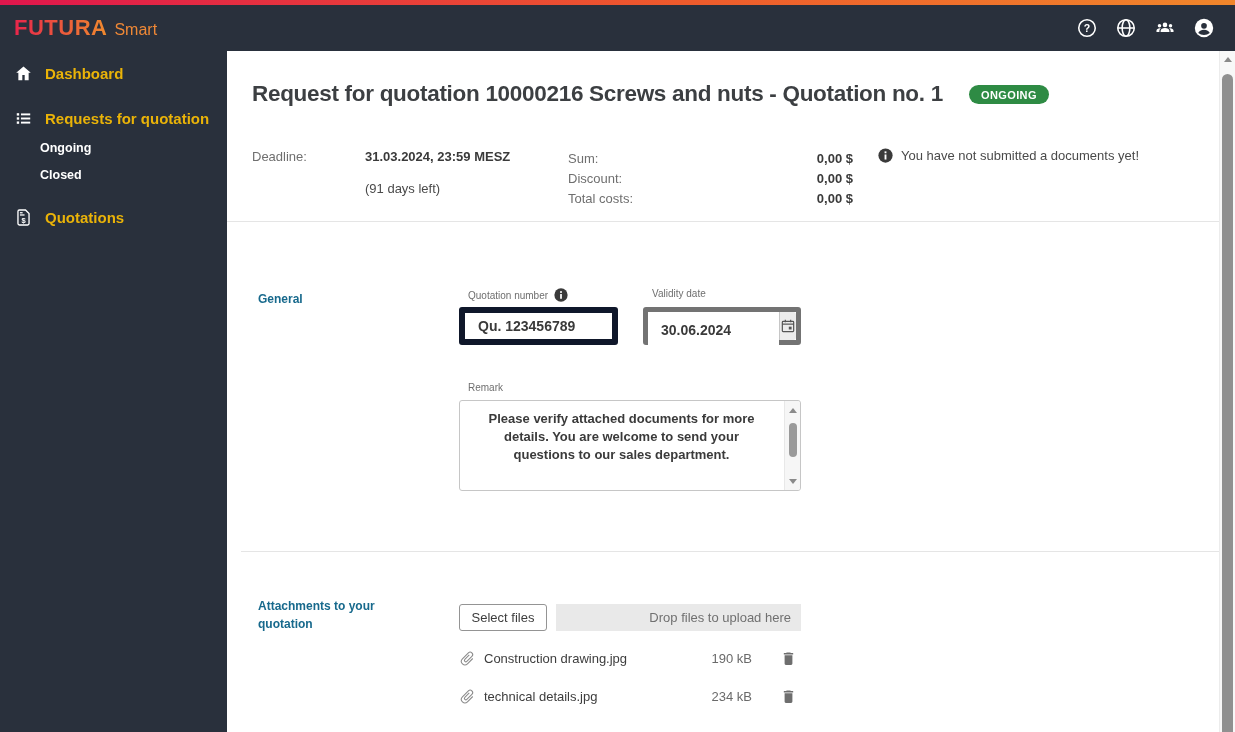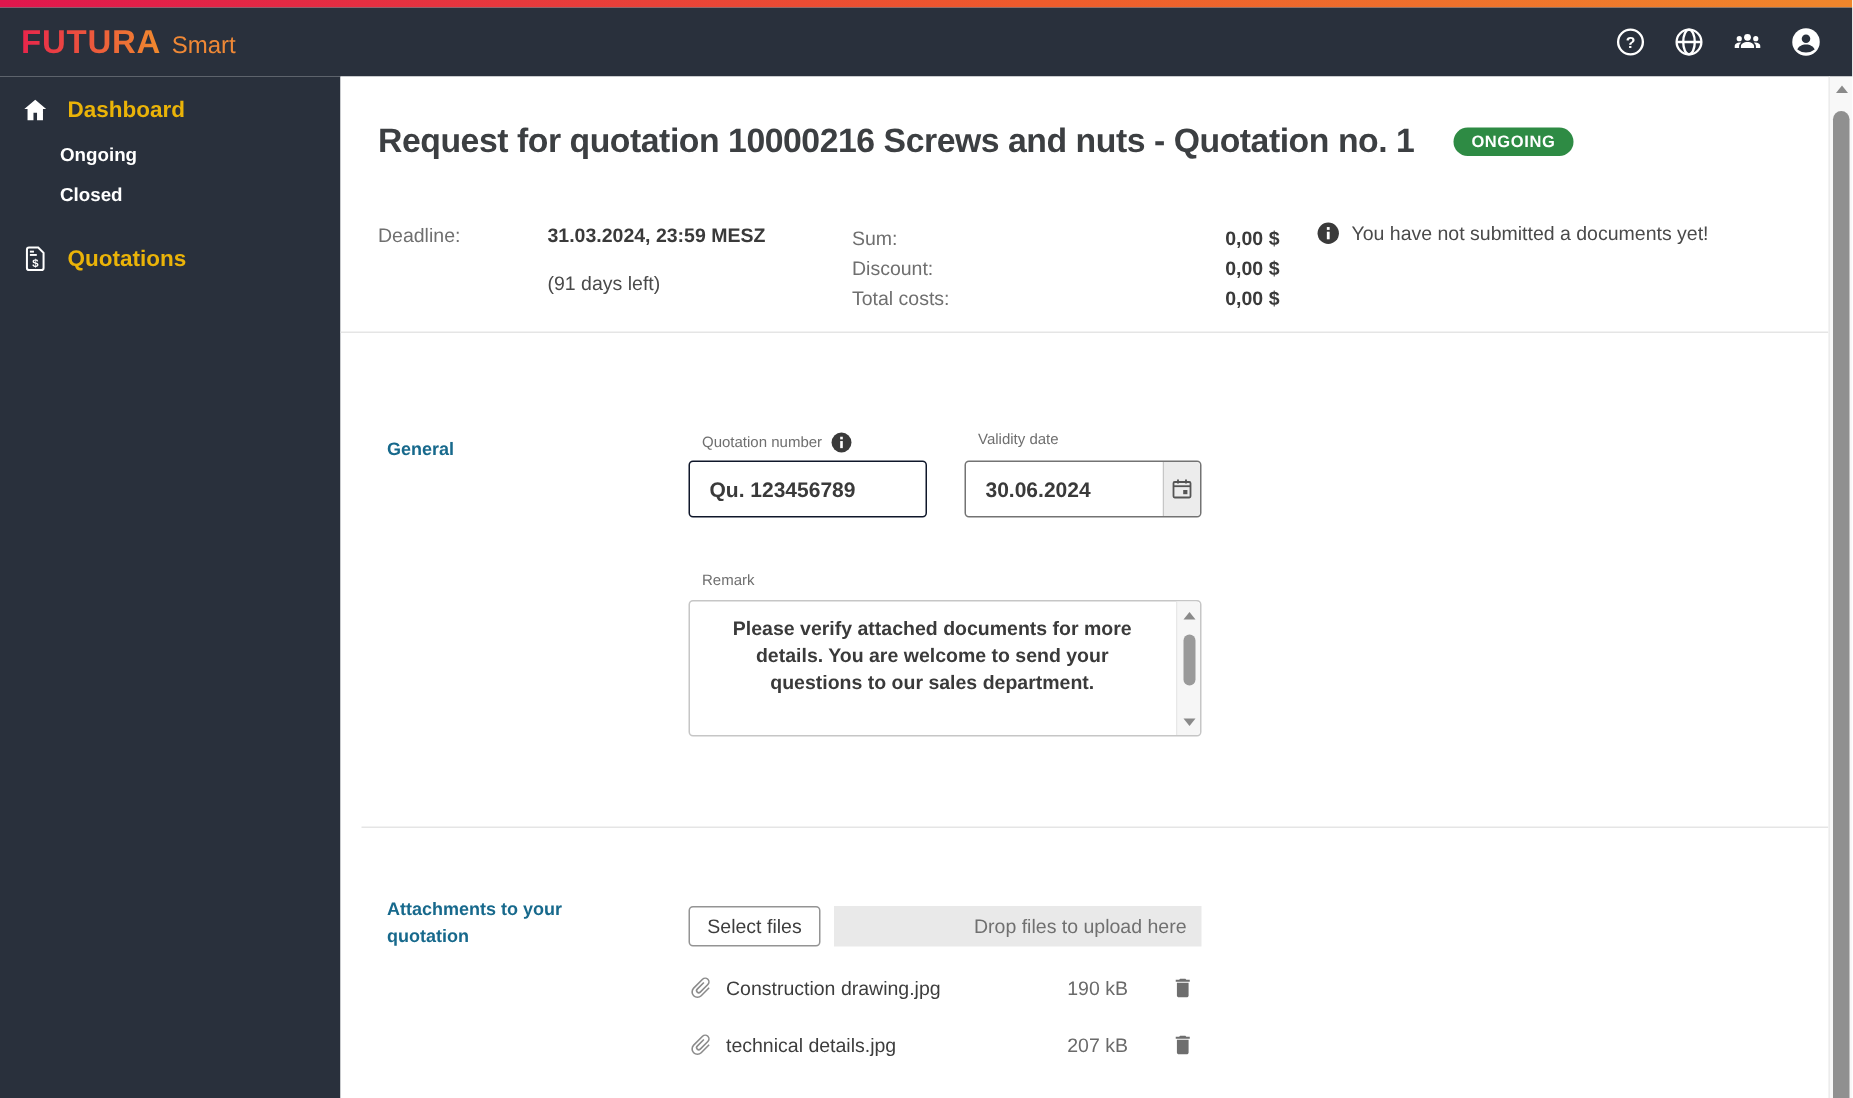--- a/index.html
+++ b/index.html
@@ -60,26 +60,26 @@
   .section-title { position:absolute; font-size:12px; font-weight:700; color:#17698c; }
   .st-general { left:31px; top:241px; }
   .st-attach { left:31px; top:546px; width:170px; line-height:18px; }
 
   .field-label { position:absolute; font-size:10px; color:#6f6f6f; display:flex; align-items:center; gap:6px; }
   .lbl-qn { left:241px; top:237px; }
   .lbl-vd { left:425px; top:237px; }
   .lbl-remark { left:241px; top:331px; }
   .field-label svg { width:14px; height:14px; }
 
-  .input { position:absolute; height:38px; border:1px solid #0f172a; border-radius:3px;
+  .input { position:absolute; height:38px; border:6px solid #0f172a; border-radius:3px;
            font-family:"Liberation Sans",sans-serif; font-size:14px; font-weight:700; color:#3a3a3a;
            padding:0 13px; background:#fff; outline:none; }
   .input-qn { left:232px; top:256px; width:159px; }
   .vd-wrap { position:absolute; left:416px; top:256px; width:158px; height:38px;
-             border:1px solid #737373; border-radius:3px; display:flex; background:#fff; }
+             border:5px solid #737373; border-radius:3px; display:flex; background:#fff; }
   .vd-input { border:none; width:131px; height:36px; border-radius:3px 0 0 3px;
               font-family:"Liberation Sans",sans-serif; font-size:14px; font-weight:700; color:#3a3a3a;
               padding:0 13px; outline:none; }
   .vd-btn { width:26px; border-left:1px solid #c6c6c6; background:#ececec; display:flex;
             align-items:center; justify-content:center; cursor:pointer; border-radius:0 3px 3px 0; }
   .vd-btn svg { width:16px; height:16px; color:#555; }
 
   .remark-box { position:absolute; left:232px; top:349px; width:342px; height:91px;
                 border:1px solid #c6c6c6; border-radius:3px; background:#fff; }
   .remark-text { position:absolute; left:0; top:0; right:17px; bottom:0; padding:9px 12px;
@@ -161,20 +161,31 @@
     </div>
   </div>
 
   <div class="sidebar">
     <div class="nav-item">
       <svg viewBox="0 0 24 24" fill="#fff">
           <path d="M12 3.2 2.8 11h2.7v9.5h5V14h3v6.5h5V11h2.7z"></path>
         </svg>
       <span>Dashboard</span>
     </div>
+    <div class="nav-item mt">
+      <svg viewBox="0 0 24 24" fill="#fff">
+          <rect x="3.5" y="5.3" width="3" height="3"></rect>
+          <rect x="3.5" y="10.5" width="3" height="3"></rect>
+          <rect x="3.5" y="15.7" width="3" height="3"></rect>
+          <rect x="8.8" y="5.6" width="11.7" height="2.4"></rect>
+          <rect x="8.8" y="10.8" width="11.7" height="2.4"></rect>
+          <rect x="8.8" y="16" width="11.7" height="2.4"></rect>
+        </svg>
+      <span>Requests for quotation</span>
+    </div>
     <div class="nav-sub">
       <span>Ongoing</span>
     </div>
     <div class="nav-sub">
       <span>Closed</span>
     </div>
     <div class="nav-item mt">
       <svg viewBox="0 0 24 24">
           <path d="M14.5 2.5H6.8A1.8 1.8 0 0 0 5 4.3v15.4a1.8 1.8 0 0 0 1.8 1.8h10.4a1.8 1.8 0 0 0 1.8-1.8V7z" fill="none" stroke="#fff" stroke-width="1.7"></path>
           <rect x="7.5" y="5.2" width="3.4" height="1.6" fill="#fff"></rect>
@@ -292,21 +303,21 @@
       </span>
     </div>
 
     <div class="file-row file-row2">
       <span class="clip">
         <svg viewBox="0 0 24 24" fill="currentColor" transform="rotate(45)">
             <path d="M16.5 6.75v10.58a4.25 4.25 0 0 1-8.5 0V5.5a2.75 2.75 0 0 1 5.5 0v10.08a1.25 1.25 0 0 1-2.5 0V6.75H9.5v8.83a2.75 2.75 0 0 0 5.5 0V5.5a4.25 4.25 0 0 0-8.5 0v11.83a5.75 5.75 0 0 0 11.5 0V6.75z"></path>
           </svg>
       </span>
       <span class="file-name">technical details.jpg</span>
-      <span class="file-size">207 kB</span>
+      <span class="file-size">234 kB</span>
       <span class="trash">
         <svg viewBox="0 0 24 24" fill="currentColor">
             <path d="M6.5 19.2c0 1 .8 1.8 1.8 1.8h7.4c1 0 1.8-.8 1.8-1.8V7.4h-11zM18.6 4.4h-3.2l-.9-.9H9.5l-.9.9H5.4v1.9h13.2z"></path>
           </svg>
       </span>
     </div>
 
   </div>
 
   <div class="pscroll">

